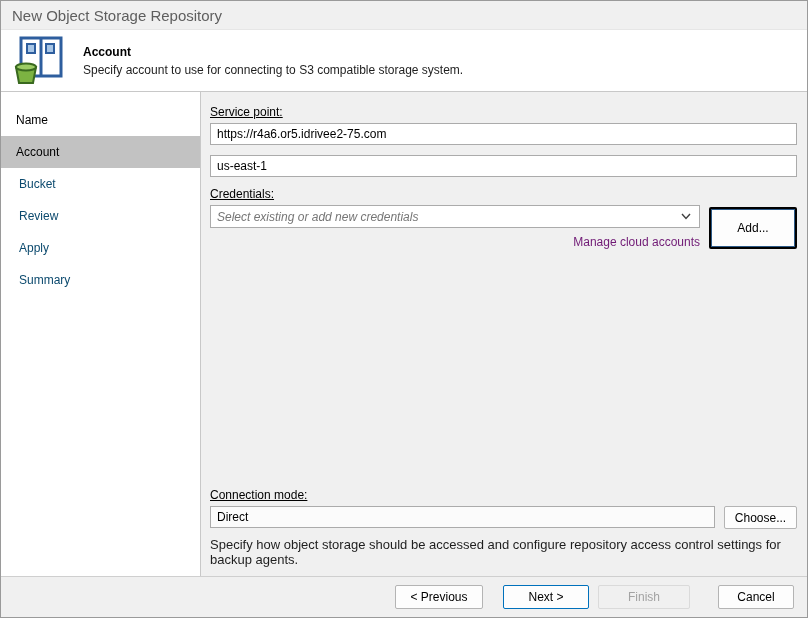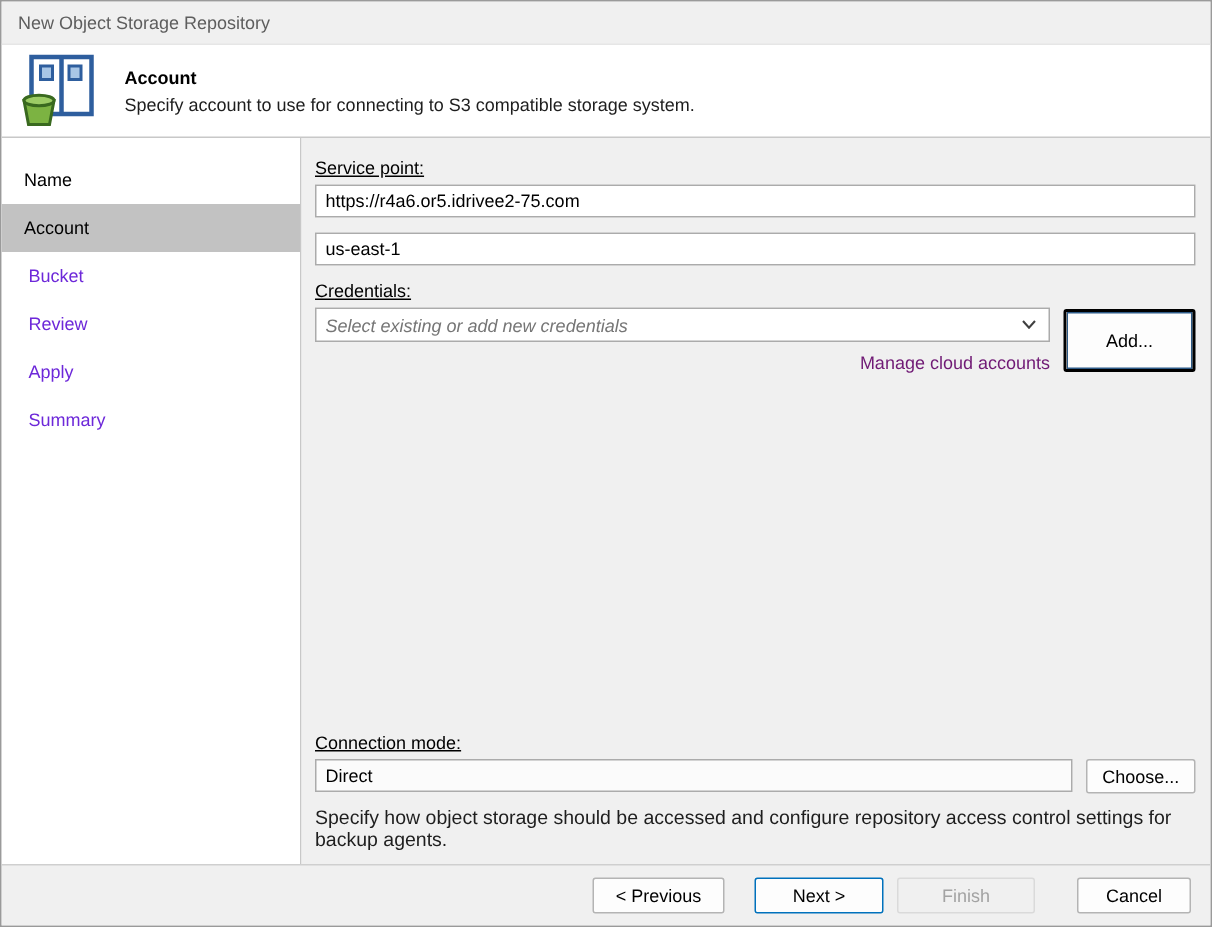--- a/index.html
+++ b/index.html
@@ -13,21 +13,21 @@
     display:flex; flex-direction:column;
     overflow:hidden;
   }
 
   
   .titlebar {
     flex:0 0 29px;
     background:#f0f0f0;
     display:flex; align-items:center;
     padding:0 11px;
-    font-size:12px; color:#5e5e5e;
+    font-size:15px; color:#5e5e5e;
     border-bottom:1px solid #e6e6e6;
   }
 
   
   .header {
     flex:0 0 62px;
     background:#ffffff;
     border-bottom:1px solid #c8c8c8;
     display:flex; align-items:center;
     padding:0 12px; gap:16px;
@@ -46,21 +46,21 @@
     border-right:1px solid #c8c8c8;
     padding-top:12px;
   }
   .side-item {
     height:32px; line-height:32px;
     padding-left:15px;
     font-size:12px; color:#000;
     cursor:default;
   }
   .side-item.active { background:#c2c2c2; }
-  .side-item.disabled { color:#6d28d9;padding-left:18px; }
+  .side-item.disabled { color:#0c4a6e;padding-left:18px; }
 
   .content {
     flex:1;
     background:#f0f0f0;
     padding:13px 10px 0 9px;
     display:flex; flex-direction:column;
     font-size:12px; color:#000;
     min-height:0;
   }
   .field-label {
@@ -71,21 +71,21 @@
     height:22px;
     background:#ffffff;
     border:1px solid #ababab;
     padding:0 6px;
     display:flex; align-items:center;
     font-size:12px;
     margin-bottom:10px;
     overflow:hidden; white-space:nowrap;
   }
 
-  .cred-row { display:flex; gap:9px; align-items:center; }
+  .cred-row { display:flex; gap:9px; align-items:flex-end; }
   .cred-left { flex:1; min-width:0; }
   .combo {
     height:23px;
     background:#ffffff;
     border:1px solid #ababab;
     display:flex; align-items:center; justify-content:space-between;
     padding:0 8px 0 6px;
     cursor:default;
   }
   .combo-placeholder { font-style:italic; color:#767676; }

